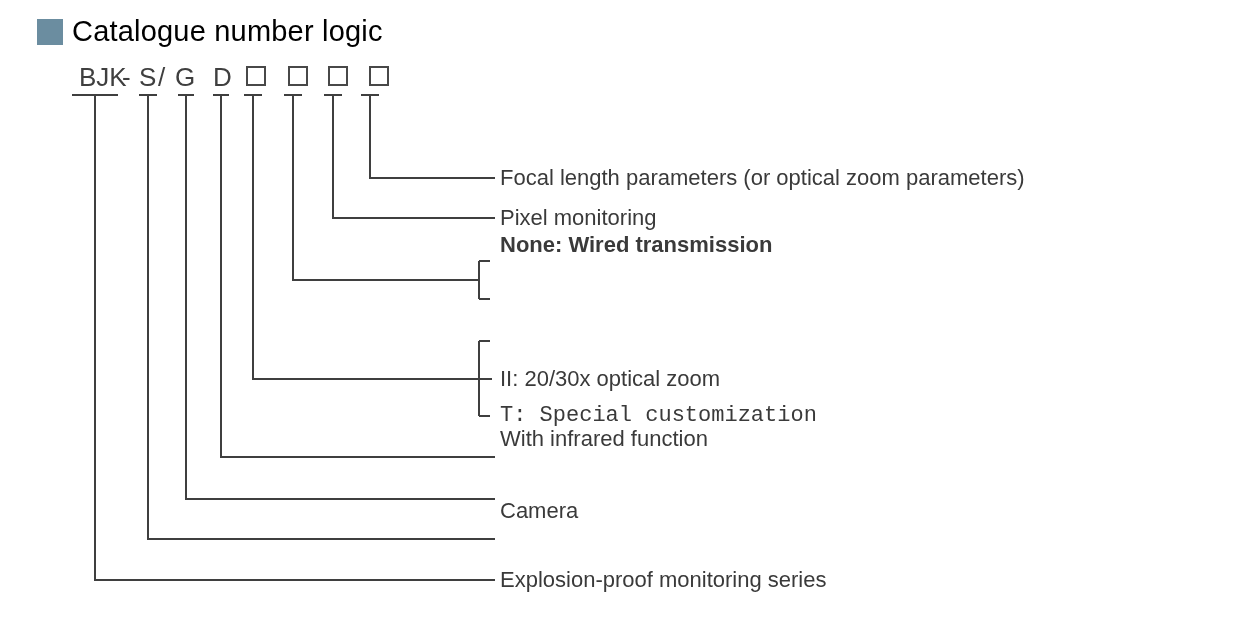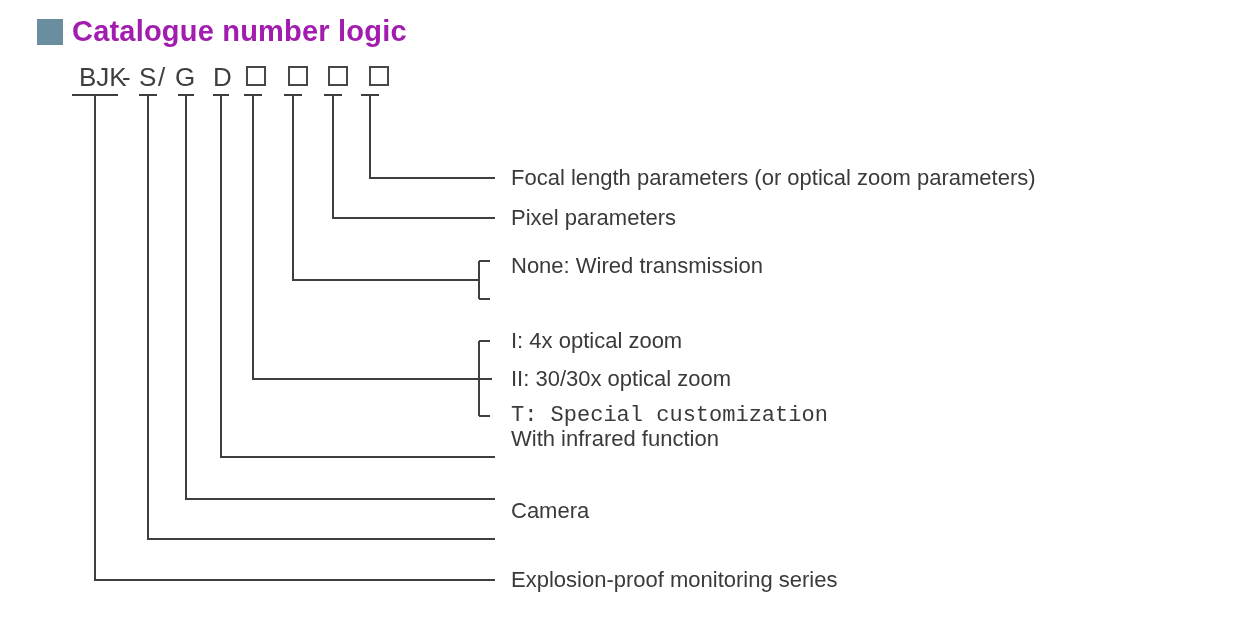--- a/index.html
+++ b/index.html
@@ -23,22 +23,22 @@
     height: 26px;
     background: #6b8da0;
   }
   .title {
     position: absolute;
     left: 72px;
     top: 14px;
     margin: 0;
     font-size: 29px;
     line-height: 34px;
-    font-weight: bold;
-    color: #a21caf;
+    font-weight: normal;
+    color: #000000;
     letter-spacing: 0.2px;
     white-space: nowrap;
     text-align: center;
   }
   .code-seg {
     position: absolute;
     top: 61px;
     font-size: 26px;
     line-height: 32px;
     color: #3f3f3f;
@@ -76,25 +76,24 @@
     shape-rendering: crispEdges;
   }
   .legend-label {
     position: absolute;
     left: 500px;
     height: 30px;
     line-height: 30px;
     font-size: 22px;
     color: #3a3a3a;
     white-space: nowrap;
-    margin-left: 11px;
   }
   .row-focal     { top: 163px; }
   .row-pixel     { top: 203px; }
-  .row-wired     { top: 251px; }
+  .row-wired     { top: 230px; font-weight: bold; }
   .row-wireless  { top: 284px; }
   .row-zoom4     { top: 326px; }
   .row-zoom2030  { top: 364px; }
   .row-special   { top: 401px; font-family: Liberation Mono, monospace; }
   .row-infrared  { top: 424px; }
   .row-stainless { top: 484px; }
   .row-camera    { top: 496px; }
   .row-series    { top: 565px; }
 </style>
 </head>
@@ -127,22 +126,21 @@
     <path d="M284 95 H302 M293 95 V280 H479"></path>
     <path d="M324 95 H342 M333 95 V218 H495"></path>
     <path d="M361 95 H379 M370 95 V178 H495"></path>
 
     <path d="M479 261 V299 M479 261 H490 M479 299 H490"></path>
 
     <path d="M479 341 V416 M479 341 H490 M479 416 H490"></path>
   </svg>
 
   <div class="legend-label row-focal">Focal length parameters (or optical zoom parameters)</div>
-  <div class="legend-label row-pixel">Pixel parameters</div>
+  <div class="legend-label row-pixel">Pixel monitoring</div>
   <div class="legend-label row-wired">None: Wired transmission</div>
-  <div class="legend-label row-zoom4">I: 4x optical zoom</div>
-  <div class="legend-label row-zoom2030">II: 30/30x optical zoom</div>
+  <div class="legend-label row-zoom2030">II: 20/30x optical zoom</div>
   <div class="legend-label row-special">T: Special customization</div>
   <div class="legend-label row-infrared">With infrared function</div>
   <div class="legend-label row-camera">Camera</div>
   <div class="legend-label row-series">Explosion-proof monitoring series</div>
 
 </div>
 
 </body></html>

